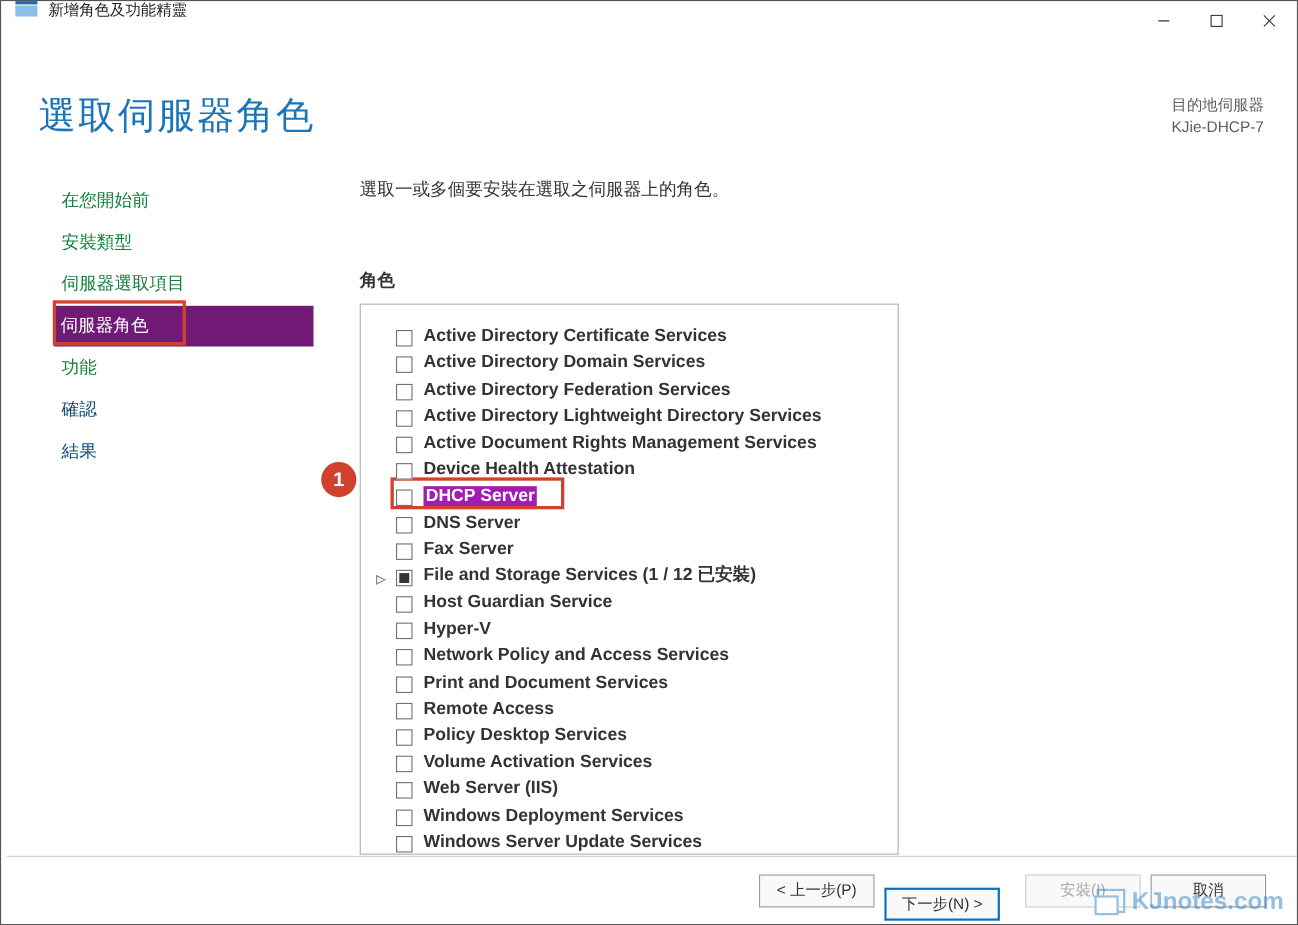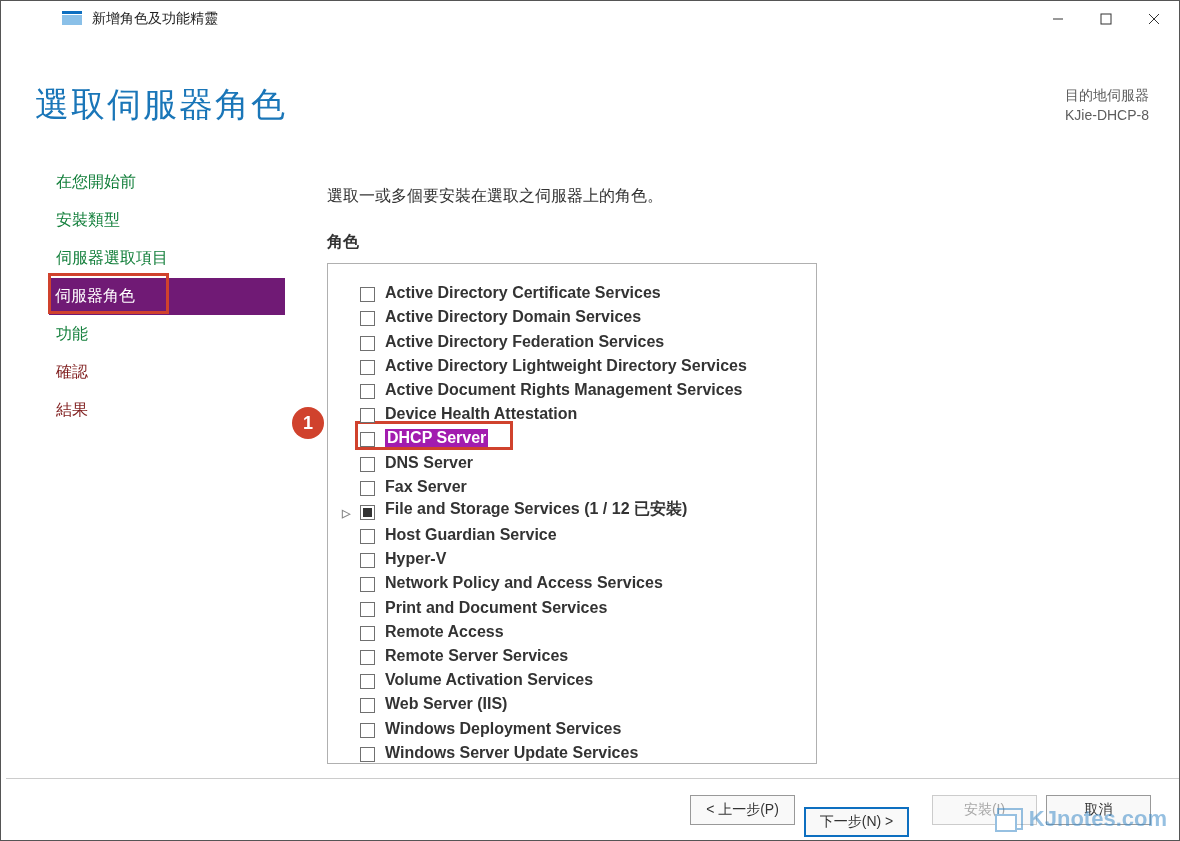--- a/index.html
+++ b/index.html
@@ -1,40 +1,40 @@
 <!DOCTYPE html>
 <html><head>
 <meta charset="utf-8">
 <style>
   * { box-sizing: border-box; margin: 0; padding: 0; }
   body { font-family: "Microsoft JhengHei", "Segoe UI", sans-serif; background: #fff; width: 1180px; height: 841px; border: 1px solid #555; position: relative; overflow: hidden; }
   
-  .titlebar { height: 36px; display: flex; align-items: center; padding: 0 1px; margin-left: 48px; }
+  .titlebar { height: 36px; display: flex; padding: 0 1px; }
   .titlebar-icon { width: 20px; height: 16px; margin-left: 12px; }
   .titlebar-icon .top { height: 3px; background: #0d6fc0; }
   .titlebar-icon .bot { height: 10px; background: #8ac0e8; margin-top: 1px; }
   .titlebar-title { font-size: 14px; margin-left: 10px; color: #222; }
   .win-controls { margin-left: auto; display: flex; }
   .win-btn { width: 48px; height: 36px; display: flex; align-items: center; justify-content: center; color: #333; }
   .win-btn svg { stroke: #333; fill: none; stroke-width: 1; }
   
   .header-area { position: relative; height: 115px; }
   .page-title { position: absolute; top: 45px; left: 34px; font-size: 34px; color: #1a76b8; font-weight: 300; letter-spacing: 2px; }
   .dest-block { position: absolute; right: 30px; top: 48px; text-align: right; font-size: 14px; color: #5d5d5d; line-height: 1.45; }
   
   .body-area { display: flex; padding-left: 54px; padding-right: 10px; height: 620px; }
   .sidebar { width: 230px; padding-top: 12px; }
   .side-item { padding: 8px 0 8px 1px; font-size: 16px; color: #15803d; cursor: pointer; margin-bottom: 1px; }
   .side-item.active { background: #701a75; color: #fff; padding-left: 6px; margin-left: -6px; }
-  .side-item.disabled { color: #7f1d1d; }
+  .side-item.disabled { color: #0c4a6e; }
   .side-highlight { position: absolute; border: 3px solid #d0422d; width: 121px; height: 41px; left: 47px; top: 272px; pointer-events: none; }
   
   .main { flex: 1; padding-left: 42px; padding-top: 10px; }
-  .instruction { font-size: 16px; color: #333; margin-top: 24px; }
-  .roles-label { margin-top: 25px; font-size: 16px; font-weight: bold; color: #333; }
+  .instruction { font-size: 16px; color: #333; }
+  .roles-label { margin-top: 62px; font-size: 16px; font-weight: bold; color: #333; }
   .roles-box { border: 1px solid #b0b0b0; width: 490px; height: 501px; margin-top: 10px; padding: 14px 0 0 32px; position: relative; }
   .role-row { display: flex; align-items: flex-end; height: 24.2px; font-size: 16px; color: #333; position: relative; font-weight: bold; }
   .role-row .cb { width: 15px; height: 15px; border: 1px solid #707070; margin-right: 10px; background: #fff; display: flex; align-items: center; justify-content: center; }
   .cb.some { }
   .cb.some::after { content: ""; width: 9px; height: 9px; background: #333; }
   .role-row.selected .txt { background: #a21caf; color: #fff; padding: 0 2px; }
   .expander { position: absolute; left: -18px; color: #888; font-size: 11px; }
   
   .dhcp-highlight { position: absolute; border: 3px solid #d0422d; left: 27px; top: 157px; width: 158px; height: 29px; pointer-events: none; }
   .annotation-badge { position: absolute; left: -36px; top: 143px; width: 32px; height: 32px; border-radius: 50%; background: #d0422d; color: #fff; display: flex; align-items: center; justify-content: center; font-weight: bold; font-size: 18px; }
@@ -78,21 +78,21 @@
           <line x1="11" y1="1" x2="1" y2="11"></line>
         </svg>
       </div>
   </div>
 </div>
 
 <div class="header-area">
   <div class="page-title">選取伺服器角色</div>
   <div class="dest-block">
     <div>目的地伺服器</div>
-    <div>KJie-DHCP-8</div>
+    <div>KJie-DHCP-7</div>
   </div>
 </div>
 
 <div class="body-area">
   <div class="sidebar" id="sidebar">
       <div class="side-item">在您開始前</div>
       <div class="side-item">安裝類型</div>
       <div class="side-item">伺服器選取項目</div>
       <div class="side-item active">伺服器角色</div>
       <div class="side-item">功能</div>
@@ -162,21 +162,21 @@
         <div class="role-row">
           <span class="cb"></span>
           <span class="txt">Print and Document Services</span>
         </div>
         <div class="role-row">
           <span class="cb"></span>
           <span class="txt">Remote Access</span>
         </div>
         <div class="role-row">
           <span class="cb"></span>
-          <span class="txt">Remote Server Services</span>
+          <span class="txt">Policy Desktop Services</span>
         </div>
         <div class="role-row">
           <span class="cb"></span>
           <span class="txt">Volume Activation Services</span>
         </div>
         <div class="role-row">
           <span class="cb"></span>
           <span class="txt">Web Server (IIS)</span>
         </div>
         <div class="role-row">

